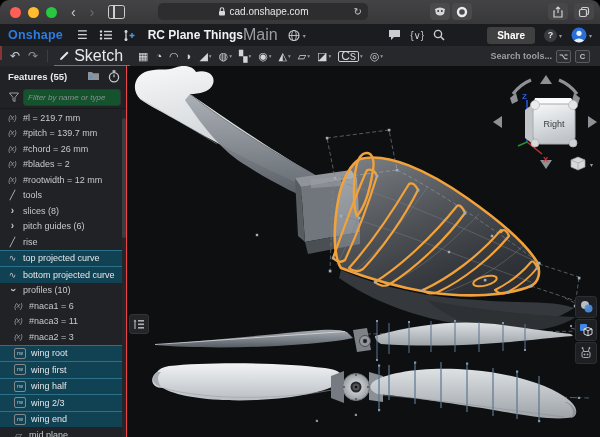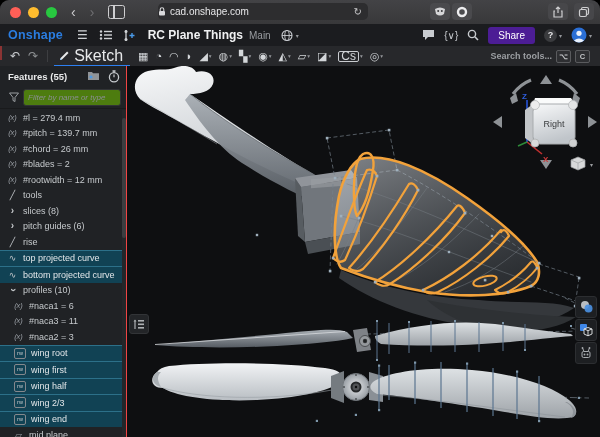--- a/index.html
+++ b/index.html
@@ -8,36 +8,36 @@
   
   .browser{position:absolute;top:0;left:0;right:0;height:24px;
     background:linear-gradient(#434346,#38383a);display:flex;align-items:center;border-bottom:1px solid #101010;}
   .traffic{display:flex;gap:7px;margin-left:10px;}
   .tl{width:11px;height:11px;border-radius:50%;}
   .navbtn{color:#cfcfd1;font-size:14px;line-height:10px;margin-left:14px;cursor:default;}
   .navbtn.dis{color:#707073;}
   .sidebtn{margin-left:14px;width:15px;height:12px;border:1.4px solid #cfcfd1;border-radius:2.5px;position:relative;}
   .sidebtn::after{content:"";position:absolute;left:4px;top:0;bottom:0;width:1.4px;background:#cfcfd1;}
   .urlbar{position:absolute;left:158px;top:3px;width:210px;height:17px;background:#2d2d2f;
-    border-radius:5px;display:flex;align-items:center;justify-content:flex-start;gap:4px;color:#e6e6e8;font-size:10px;}
+    border-radius:5px;display:flex;align-items:center;justify-content:center;gap:4px;color:#e6e6e8;font-size:10px;}
   .urlbar .reload{position:absolute;right:6px;font-size:10px;color:#c6c6c8;}
   .extbtn{position:absolute;top:3px;width:20px;height:17px;background:#4a4a4d;border-radius:4px;
     display:flex;align-items:center;justify-content:center;}
   .winbtn{position:absolute;top:3px;width:20px;height:17px;background:#47474a;border-radius:4px;
     display:flex;align-items:center;justify-content:center;}
   
   .appbar{position:absolute;top:24px;left:0;right:0;height:22px;background:#1b1c1f;
     display:flex;align-items:center;border-bottom:1px solid #0c0c0d;}
   .logo{color:#2a7de1;font-weight:bold;font-size:12.5px;margin-left:8px;letter-spacing:.2px;}
   .hamb{color:#cfd2d5;font-size:12px;margin-left:14px;}
   .docname{color:#f0f1f2;font-weight:bold;font-size:12px;margin-left:12px;}
-  .wsname{color:#9a9da1;font-size:10px;margin-left:6px;}
+  .wsname{color:#9a9da1;font-size:16px;}
   .abar-right{margin-left:auto;display:flex;align-items:center;gap:9px;margin-right:8px;}
   .ico-txt{color:#c9ccd0;font-size:10px;}
-  .sharebtn{background:#4c1d95;color:#fff;font-size:10px;border-radius:3px;padding:3px 10px;font-weight:normal;}
+  .sharebtn{background:#404040;color:#fff;font-size:10px;border-radius:3px;padding:3px 10px;font-weight:bold;margin-left:33px;}
   .helpbtn{width:13px;height:13px;border-radius:50%;background:#3a3b3e;color:#e6e6e8;font-size:9px;
     display:flex;align-items:center;justify-content:center;font-weight:bold;}
   .caret{color:#94969a;font-size:6px;}
   
   .ftoolbar{position:absolute;top:46px;left:0;right:0;height:20px;background:#27282b;
     display:flex;align-items:center;border-bottom:1px solid #0a0a0b;}
   .redsliver{position:absolute;left:0;top:0;width:2px;height:14px;background:#8b3434;}
   .undo{color:#c9ccd0;font-size:12px;margin-left:10px;}
   .redo{color:#8d9093;font-size:12px;margin-left:8px;}
   .tdiv{width:1px;height:12px;background:#3d3e41;margin:0 6px 0 9px;}
@@ -51,21 +51,21 @@
   .searchtools{margin-left:auto;display:flex;align-items:center;gap:4px;margin-right:10px;font-weight:bold;}
   .searchtools .stx{color:#9b9ea2;font-size:9px;}
   .keycap{min-width:9px;height:11px;border:1px solid #5a5b5e;border-radius:2px;background:#2e2f32;
     color:#c2c4c7;font-size:7.5px;display:flex;align-items:center;justify-content:center;padding:0 2px;}
   
   .panel{position:absolute;top:66px;left:0;width:126px;bottom:0;background:#202225;border-right:3px solid #ef4444;}
   .p-head{height:20px;display:flex;align-items:center;}
   .p-title{color:#e8e9ea;font-size:9.5px;font-weight:bold;margin-left:8px;}
   .p-hicons{margin-left:auto;display:flex;gap:8px;margin-right:6px;}
   .p-filter{height:22px;display:flex;align-items:center;gap:4px;padding:0 5px 0 9px;border-bottom:1px solid #191a1c;}
-  .p-filter input{flex:1;min-width:0;background:#4d7c0f;border:1px solid #323437;border-radius:3px;
+  .p-filter input{flex:1;min-width:0;background:#14532d;border:1px solid #323437;border-radius:3px;
     height:15px;color:#c6cacd;font-size:8px;font-style:italic;padding:0 4px;outline:none;font-family:"Liberation Sans",sans-serif;}
   .p-filter input::placeholder{color:#8a8e92;}
   .flist{position:absolute;top:44px;left:0;right:4px;bottom:0;overflow:hidden;}
   .frow{height:15.5px;display:flex;align-items:center;padding-left:6px;gap:4px;box-sizing:border-box;}
   .frow .fi{width:13px;flex:none;text-align:center;font-size:8px;color:#999ea4;line-height:10px;}
   .frow.st-variable .fi{font-style:italic;font-size:7.5px;}
   .frow.st-folder .fi,.frow.st-folder-open .fi{color:#c6cacd;font-size:10px;font-weight:bold;}
   .frow.st-folder-open .fi{transform:rotate(90deg);}
   .frow.st-sketch .fi{color:#c0c4c8;font-size:9px;}
   .frow.st-curve .fi{color:#c0c4c8;font-size:9px;}
@@ -277,21 +277,21 @@
     <div class="p-filter">
       <svg width="10" height="10" viewBox="0 0 10 10">
         <path d="M0.5,1 H9.5 L6,5.5 V9.5 L4,8.5 V5.5 Z" fill="none" stroke="#9a9ea2" stroke-width="1"></path>
       </svg>
       <input placeholder="Filter by name or type" style="">
     </div>
     <div class="flist">
 
     <div class="frow st-variable">
           <span class="fi">(x)</span>
-          <span class="fl">#l = 279.4 mm</span>
+          <span class="fl">#l = 219.7 mm</span>
         </div>
         <div class="frow st-variable">
           <span class="fi">(x)</span>
           <span class="fl">#pitch = 139.7 mm</span>
         </div>
         <div class="frow st-variable">
           <span class="fi">(x)</span>
           <span class="fl">#chord = 26 mm</span>
         </div>
         <div class="frow st-variable">

